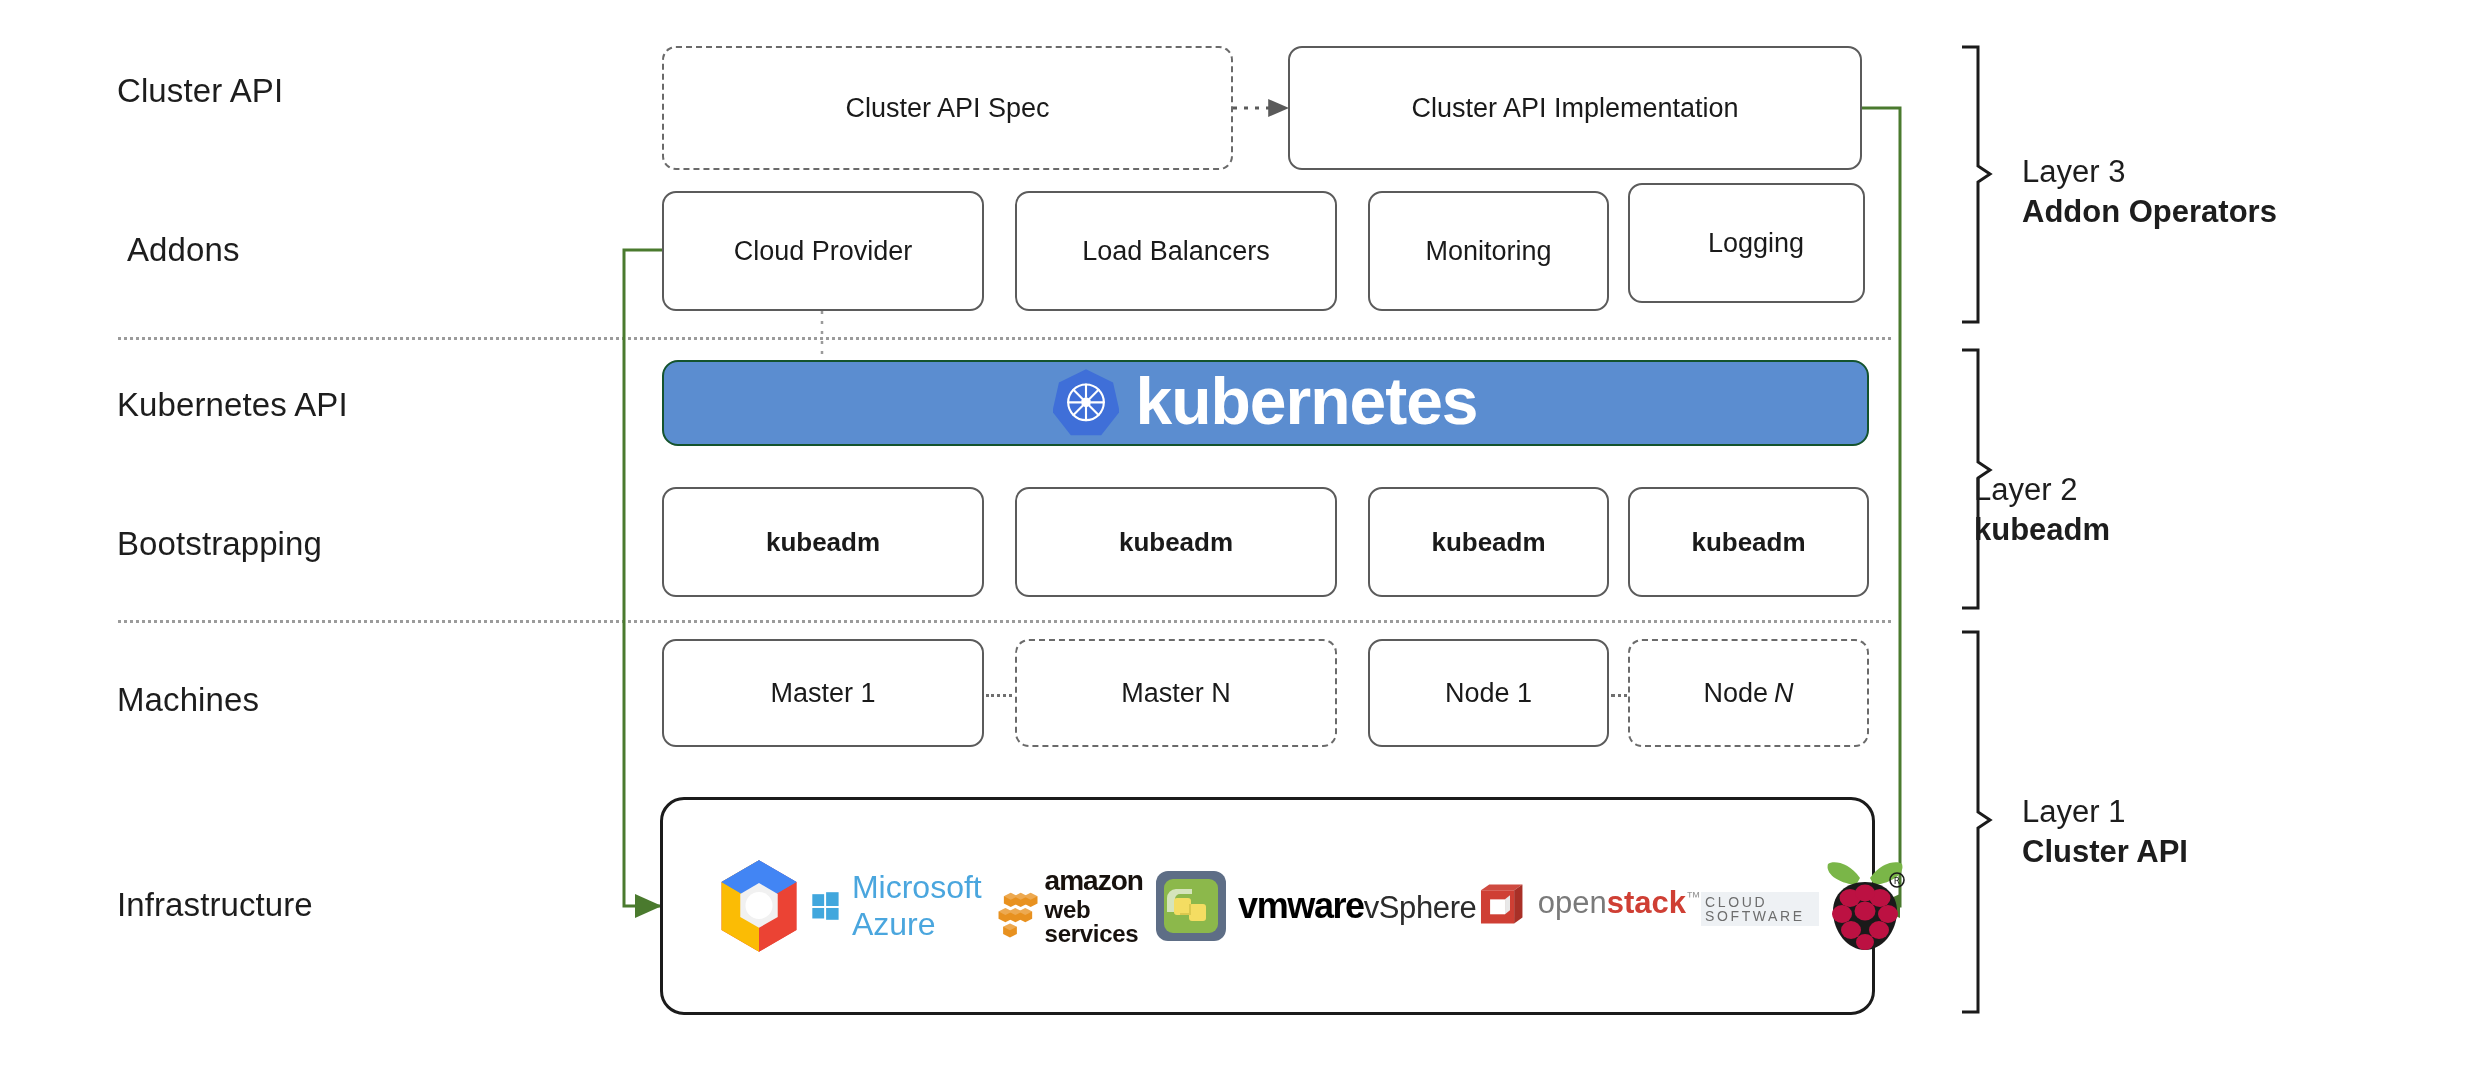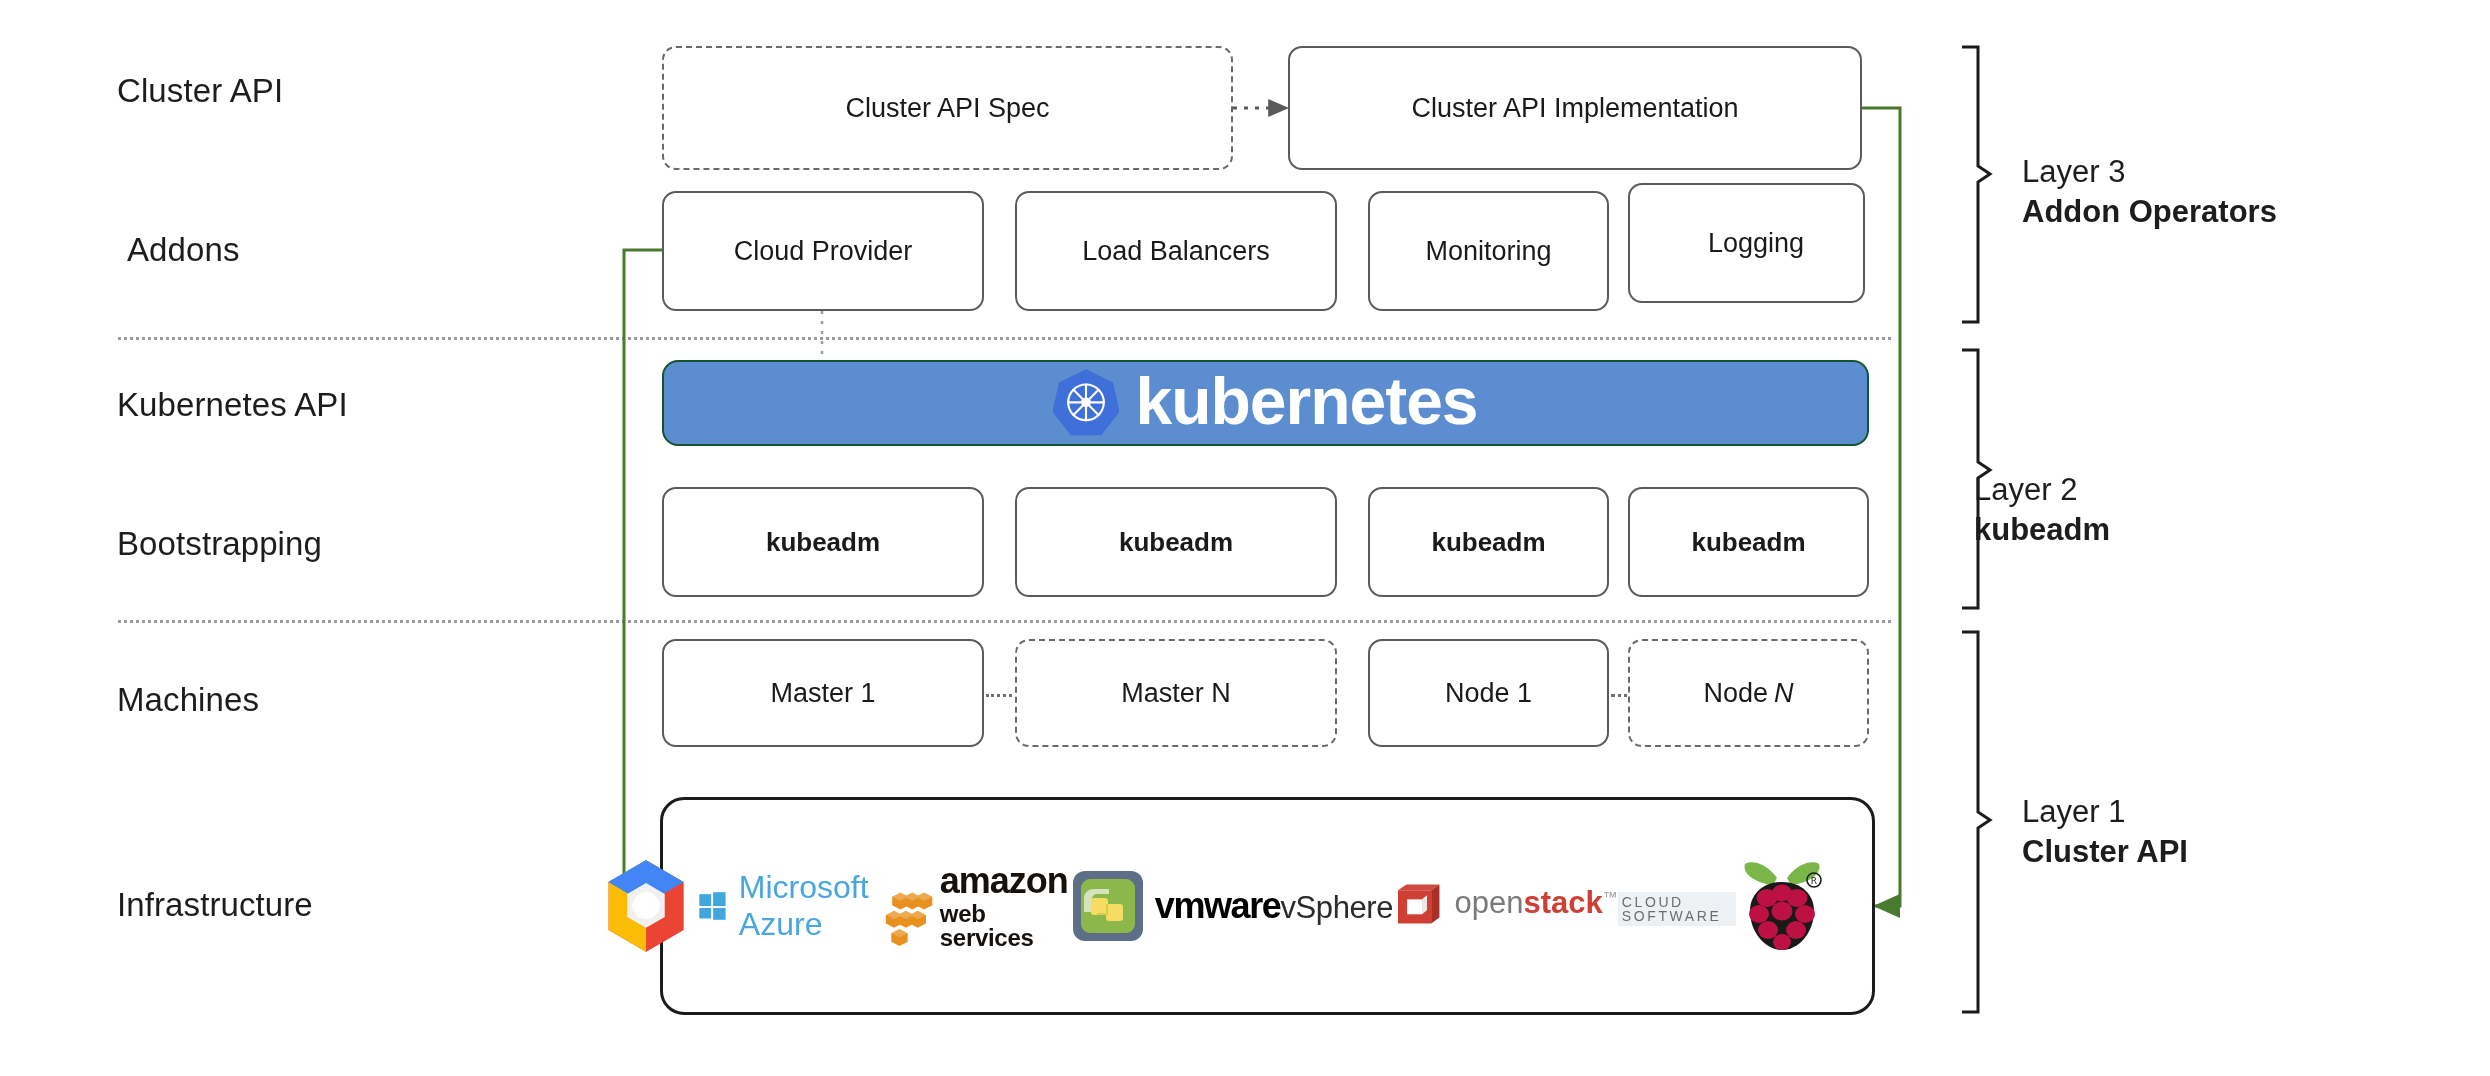--- a/index.html
+++ b/index.html
@@ -183,21 +183,21 @@
   <div class="box" style="left:1368px;top:639px;width:241px;height:108px;">
     <span>Node 1</span>
   </div>
   <div class="dots" style="left:1611px;top:694px;width:24px;"></div>
 
   <div class="box dashed" style="left:1628px;top:639px;width:241px;height:108px;">
     <span>Node</span>
       <span class="ital">N</span>
   </div>
 
-  <div class="infra" style="left:660px;top:797px;width:1215px;height:218px;padding:0 44px;justify-content:flex-end;">
+  <div class="infra" style="left:660px;top:797px;width:1215px;height:218px;padding:0 44px;">
 
     <span class="logo" style="width:118px;">
       <svg width="104" height="104" viewBox="0 0 100 100" aria-hidden="true">
         <path d="M50 6 L86 27 L86 73 L50 94 L14 73 L14 27 Z" fill="#ea4335"></path>
         <path d="M50 6 L14 27 L14 73 L50 94 Z" fill="#fbbc05"></path>
         <path d="M50 6 L86 27 L50 48 L14 27 Z" fill="#4285f4"></path>
         <path d="M50 48 L86 27 L86 73 L50 94 Z" fill="#ea4335" opacity="0.97"></path>
         <path d="M50 6 L14 27 L50 48 L86 27 Z" fill="#4285f4"></path>
         <polygon points="50,28 68,38.5 68,60.5 50,71 32,60.5 32,38.5" fill="#f1f1f1"></polygon>
         <circle cx="50" cy="49.5" r="13" fill="#ffffff"></circle>
@@ -230,21 +230,21 @@
             <polygon points="18,2 27,6.5 18,11 9,6.5"></polygon>
             <polygon points="31,2 40,6.5 31,11 22,6.5"></polygon>
             <polygon points="44,2 53,6.5 44,11 35,6.5"></polygon>
             <polygon points="11,22 20,26.5 11,31 2,26.5"></polygon>
             <polygon points="24,22 33,26.5 24,31 15,26.5"></polygon>
             <polygon points="37,22 46,26.5 37,31 28,26.5"></polygon>
             <polygon points="17,42 26,46.5 17,51 8,46.5"></polygon>
           </g>
         </svg>
         <span style="display:flex;flex-direction:column;line-height:1;">
-          <span style="font-size:36px;font-weight:bold;color:#17110d;letter-spacing:-1px;">amazon</span>
+          <span style="font-size:28px;font-weight:bold;color:#17110d;letter-spacing:-1px;">amazon</span>
           <span style="font-size:24px;font-weight:bold;color:#17110d;letter-spacing:-.3px;margin-top:3px;">web services</span>
         </span>
       </span>
     </span>
 
     <span class="logo" style="gap:12px;">
       <svg width="70" height="70" viewBox="0 0 70 70" aria-hidden="true">
         <rect x="0" y="0" width="70" height="70" rx="12" fill="#5e6e86"></rect>
         <rect x="8" y="8" width="54" height="54" rx="9" fill="#8cb84b"></rect>
         <path d="M19 41 v-13 a5 5 0 0 1 5 -5 h12 v-5 h-16 a9 9 0 0 0 -9 9 v14 z" fill="#eef3e2" opacity=".75"></path>

